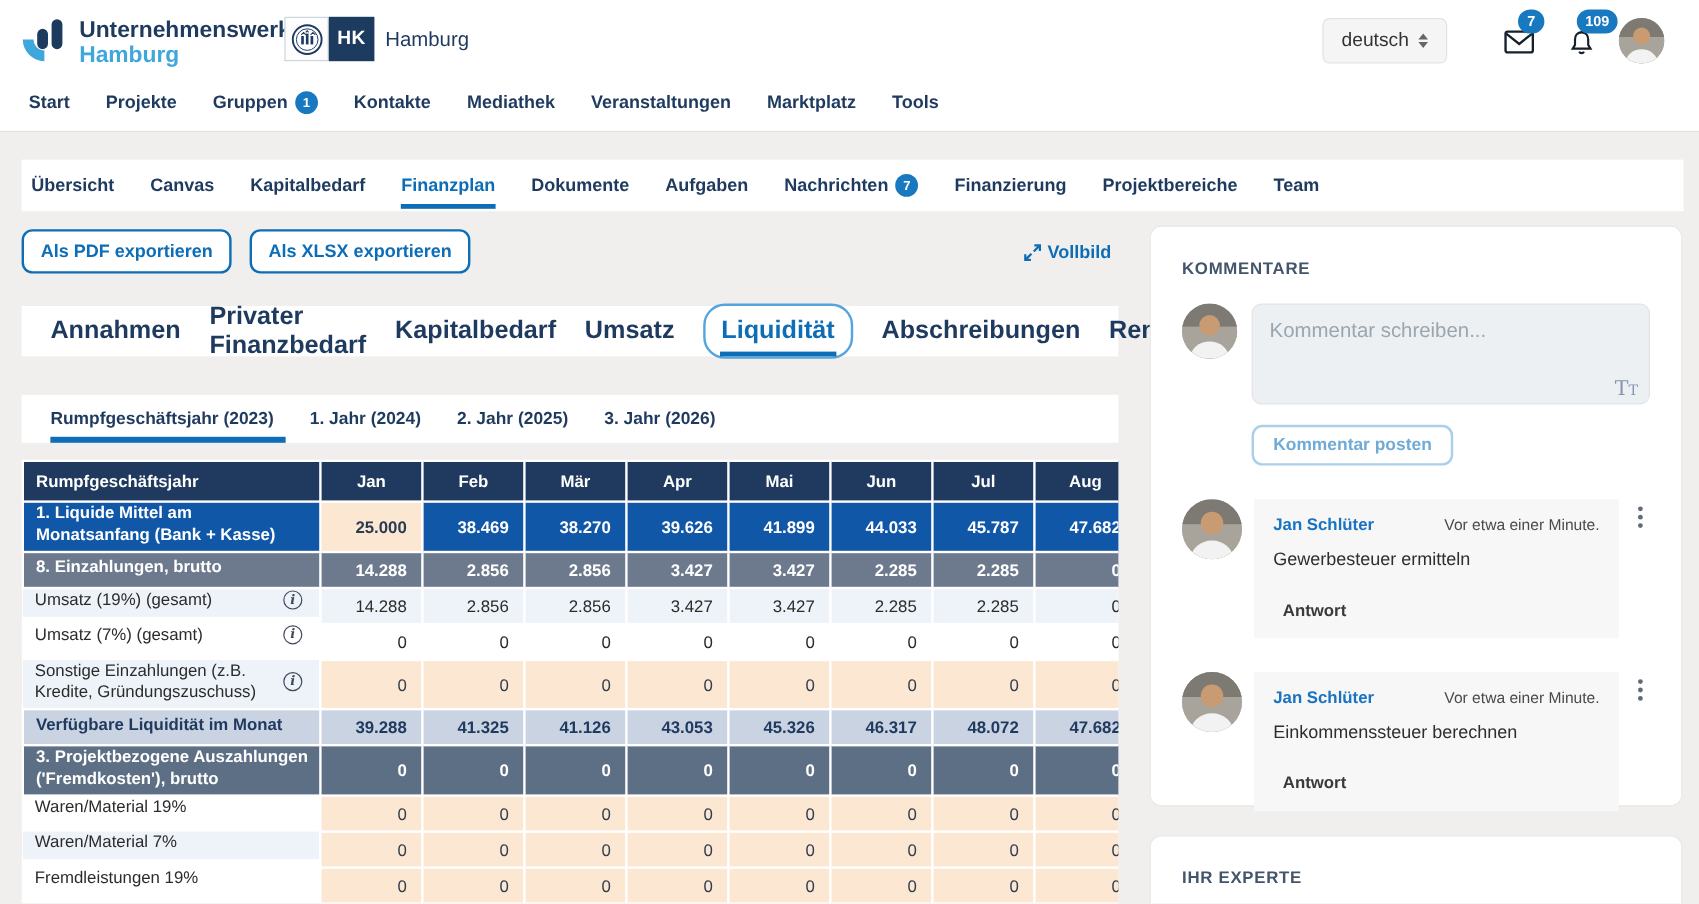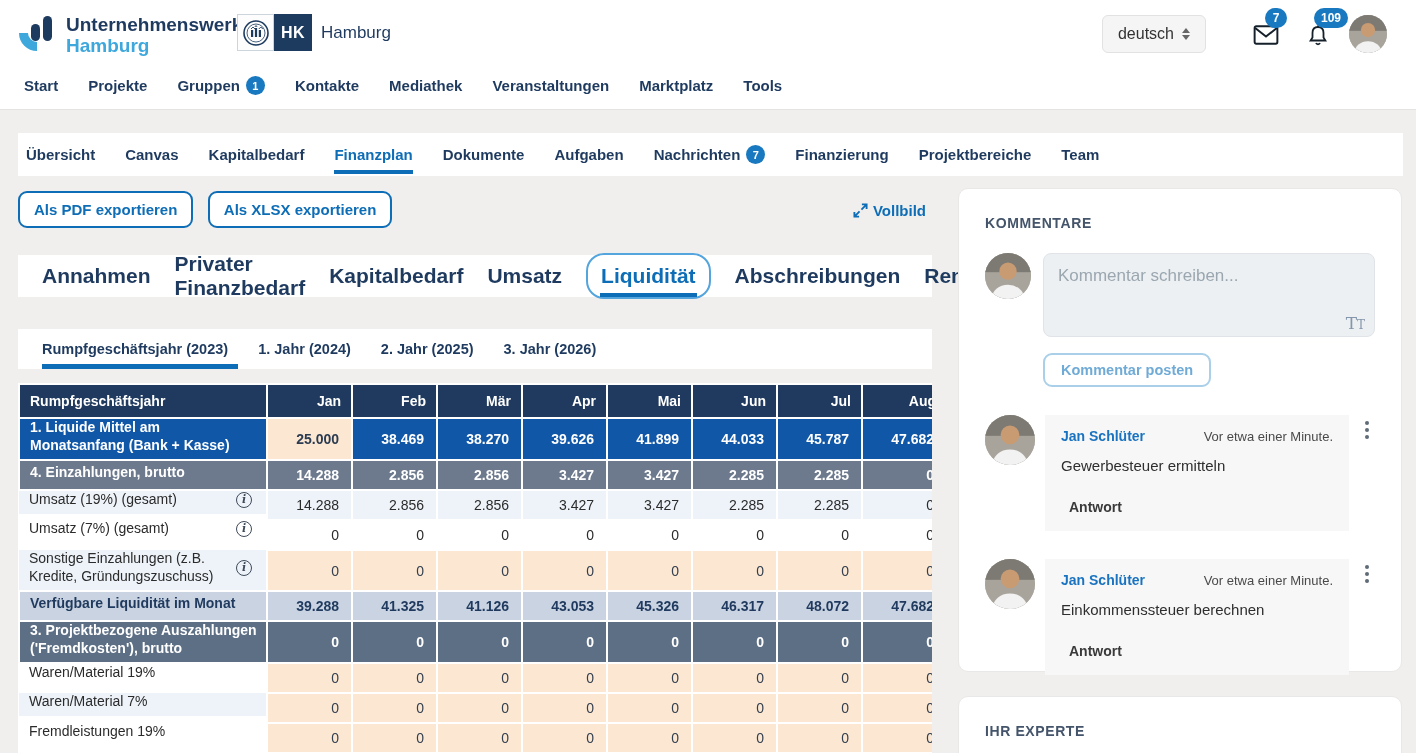--- a/index.html
+++ b/index.html
@@ -67,21 +67,21 @@
   .year-tab { font-size:14.5px; font-weight:bold; color:#1e3a5f; cursor:pointer; position:relative;
     height:100%; display:flex; align-items:center; }
   .year-tab.active::after { content:""; position:absolute; left:0; right:-10px; bottom:0; height:5px; background:#0d6db6; }
   
   .table-wrap { position:absolute; left:18px; top:383px; width:914px; height:370px; overflow:hidden; }
   table.liq { border-collapse:collapse; table-layout:fixed; width:928px; background:#fff; }
   table.liq td, table.liq th { border:2px solid #fff; font-size:14px; vertical-align:middle; }
   col.c-label { width:248px; } col.c-m { width:85px; }
   .r-head th { background:#1f3a5e; color:#fff; font-weight:bold; text-align:left;
     padding:8px 10px; height:34px; }
-  .r-head th.num { text-align:right; }
+  .r-head th.num { text-align:center; }
   td.lbl { padding:0 8px 5px 10px; color:#333f4f; line-height:1.25; }
   td.num { text-align:right; padding-right:12px; }
   .r-blue td { background:#1057a8; color:#fff; font-weight:bold; height:42px; }
   .r-gray td { background:#6d7a8e; color:#fff; font-weight:bold; height:30px; }
   .r-gray2 td { background:#5d6f85; color:#fff; font-weight:bold; height:40px; }
   .r-total td { background:#c9d3e1; color:#1f3a5e; font-weight:bold; height:30px; }
   .r-item td { color:#2b2b2b; height:30px; }
   .r-item td.lbl { display:flex; align-items:center; height:100%; border:none; }
   .bg-light { background:#edf3f9; } .bg-white { background:#fff; }
   td.peach { background:#fce8d2 !important; color:#333f4f; }
@@ -304,21 +304,21 @@
           <td class="num peach">25.000</td>
           <td class="num">38.469</td>
           <td class="num">38.270</td>
           <td class="num">39.626</td>
           <td class="num">41.899</td>
           <td class="num">44.033</td>
           <td class="num">45.787</td>
           <td class="num">47.682</td>
         </tr>
         <tr class="r-gray">
-          <td class="lbl">4. Einzahlungen, brutto</td>
+          <td class="lbl">8. Einzahlungen, brutto</td>
           <td class="num">14.288</td>
           <td class="num">2.856</td>
           <td class="num">2.856</td>
           <td class="num">3.427</td>
           <td class="num">3.427</td>
           <td class="num">2.285</td>
           <td class="num">2.285</td>
           <td class="num">0</td>
         </tr>
         <tr class="r-item">

